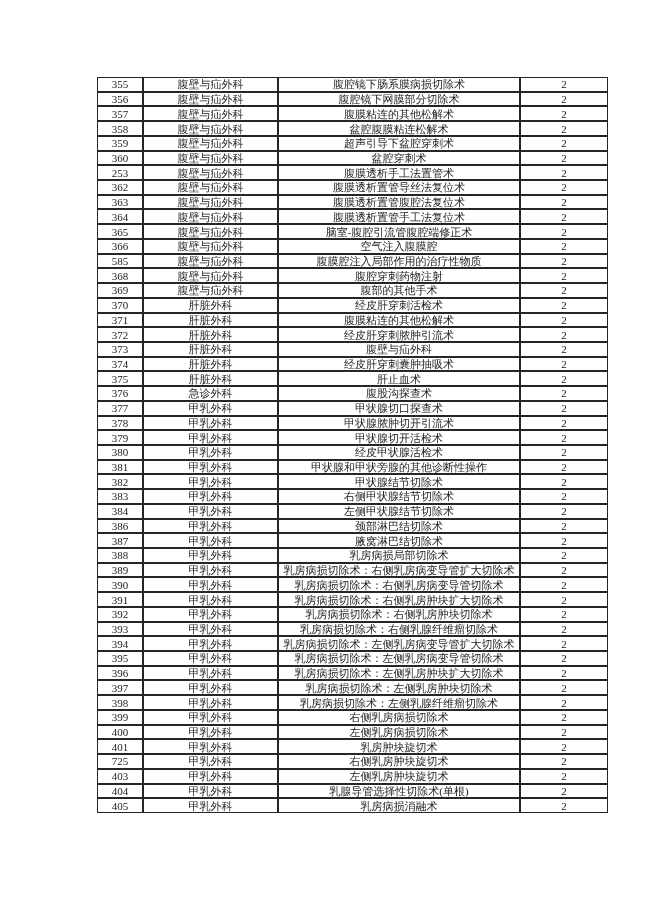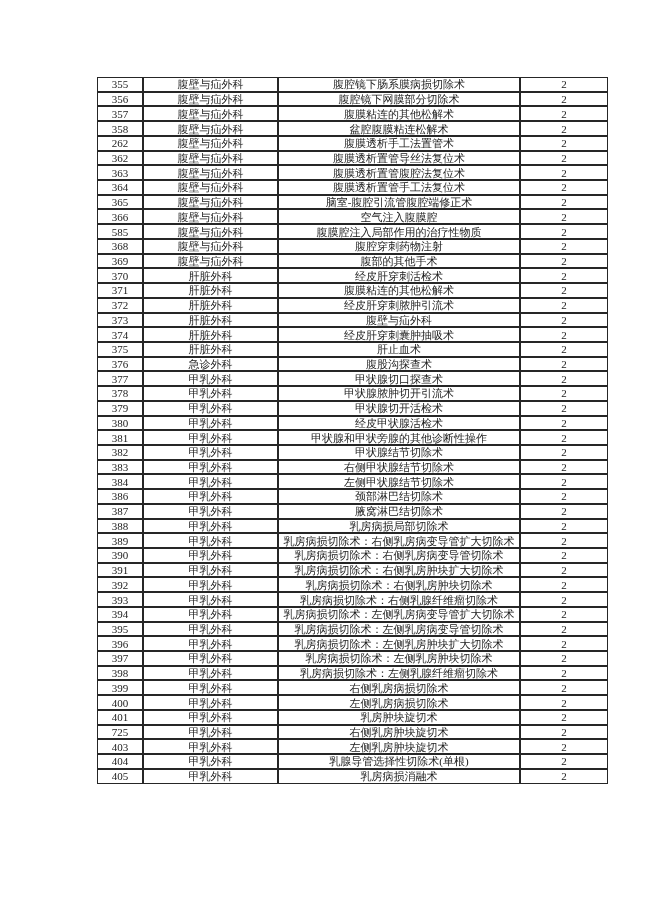--- a/index.html
+++ b/index.html
@@ -73,21 +73,33 @@
           <td>腹膜粘连的其他松解术</td>
           <td>2</td>
         </tr>
         <tr>
           <td>358</td>
           <td>腹壁与疝外科</td>
           <td>盆腔腹膜粘连松解术</td>
           <td>2</td>
         </tr>
         <tr>
-          <td>262</td>
+          <td>359</td>
+          <td>腹壁与疝外科</td>
+          <td>超声引导下盆腔穿刺术</td>
+          <td>2</td>
+        </tr>
+        <tr>
+          <td>360</td>
+          <td>腹壁与疝外科</td>
+          <td>盆腔穿刺术</td>
+          <td>2</td>
+        </tr>
+        <tr>
+          <td>253</td>
           <td>腹壁与疝外科</td>
           <td>腹膜透析手工法置管术</td>
           <td>2</td>
         </tr>
         <tr>
           <td>362</td>
           <td>腹壁与疝外科</td>
           <td>腹膜透析置管导丝法复位术</td>
           <td>2</td>
         </tr>

